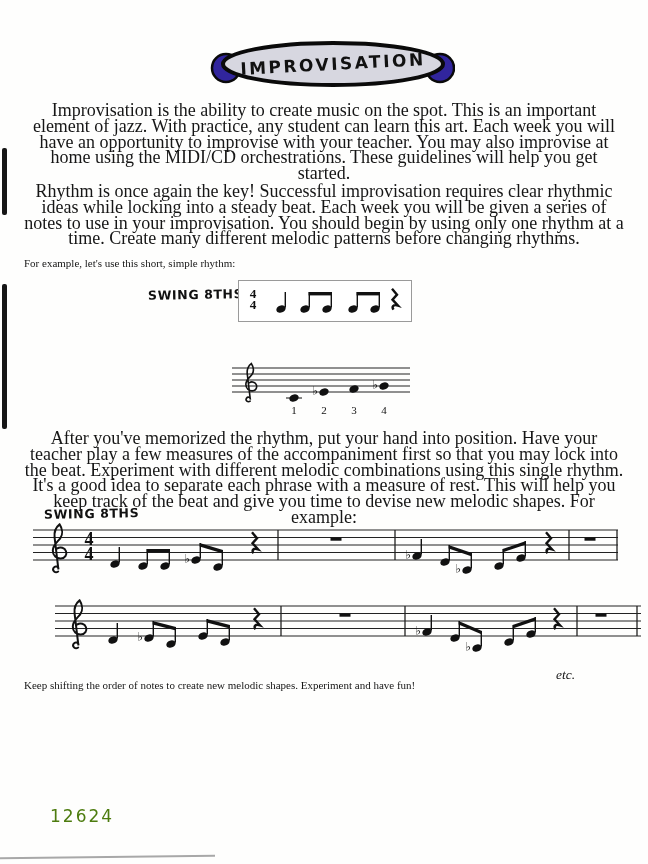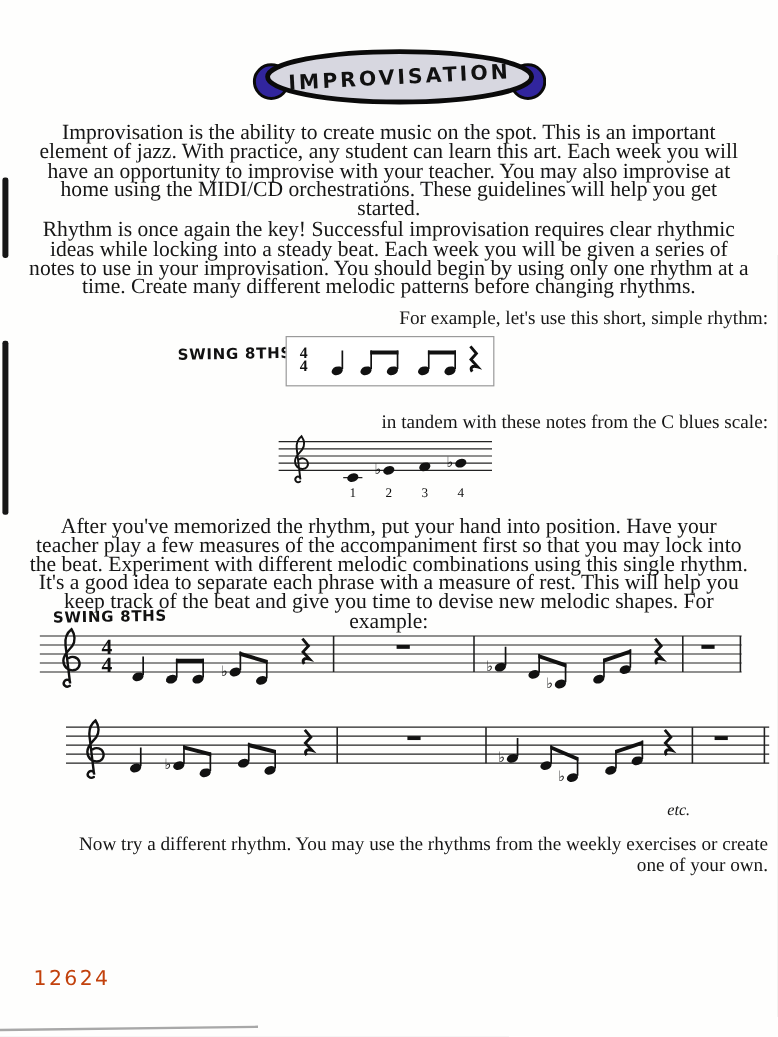--- a/index.html
+++ b/index.html
@@ -1,27 +1,27 @@
 <!DOCTYPE html>
 <html><head>
 <meta charset="utf-8">
 <style>
   html,body{margin:0;padding:0;background:#e8e8e8;}
   #page{position:relative;width:648px;height:864px;background:#fefefd;overflow:hidden;
         font-family:"Liberation Serif",serif;color:#161616;}
   .para{position:absolute;left:24px;width:600px;text-align:center;
         font-size:18px;line-height:15.8px;}
-  .caption{position:absolute;left:40px;width:600px;text-align:right;font-size:16px;}
+  .caption{position:absolute;left:24px;width:600px;text-align:left;font-size:11px;}
   .hand{font-family:"DejaVu Sans",sans-serif;font-weight:700;font-size:12.5px;
         letter-spacing:0.6px;color:#111;transform:rotate(-1deg);}
   .rhythm-box{position:absolute;left:238px;top:280px;width:172px;height:40px;
         border:1px solid #9a9a9a;background:#fff;}
   .etc{position:absolute;left:556px;top:667px;font-style:italic;font-size:13.5px;}
-  .plate{position:absolute;left:28px;top:806px;font-family:"DejaVu Sans",sans-serif;
-        font-size:17px;letter-spacing:2px;color:#c2410c;}
+  .plate{position:absolute;left:50px;top:806px;font-family:"DejaVu Sans",sans-serif;
+        font-size:17px;letter-spacing:2px;color:#4d7c0f;}
   .edge-bar{position:absolute;left:2px;width:5px;background:#161616;border-radius:2px;}
   .scan-line{position:absolute;left:0;top:856px;width:215px;height:1.5px;background:#a8a8a8;
         transform:rotate(-0.7deg);}
   svg{display:block;}
   svg text{font-family:"Liberation Serif",serif;}
 </style>
 </head>
 <body>
 
 <div id="page">
@@ -65,21 +65,20 @@
           <line x1="118.3" y1="26.5" x2="118.3" y2="11" stroke="#111" stroke-width="1.4"></line>
           <line x1="140.3" y1="26.5" x2="140.3" y2="11" stroke="#111" stroke-width="1.4"></line>
           <polygon points="117.6,11 141,11 141,14.4 117.6,14.4" fill="#111"></polygon>
         </g>
         <g>
           <path d="M1,0 L6,6 L1.5,11 L7,17 C2,15.5 0.5,18 2.5,21" fill="none" stroke="#111" stroke-width="2.4" transform="translate(152,7.65)"></path>
         </g>
       </svg>
   </div>
 
-  <div class="caption" style="top:344px;">in tandem with these notes from the C blues scale:</div>
 
   <svg id="svg-scale" width="178" height="62" style="position:absolute;left:232px;top:360px;">
       <line x1="0" y1="8" x2="178" y2="8" stroke="#222" stroke-width="1"></line>
       <line x1="0" y1="14" x2="178" y2="14" stroke="#222" stroke-width="1"></line>
       <line x1="0" y1="20" x2="178" y2="20" stroke="#222" stroke-width="1"></line>
       <line x1="0" y1="26" x2="178" y2="26" stroke="#222" stroke-width="1"></line>
       <line x1="0" y1="32" x2="178" y2="32" stroke="#222" stroke-width="1"></line>
       <g>
         <path d="M5.2,41.5 C2.2,43.5 -1.2,40.6 0.6,37.8 C2.2,35.4 5.8,36.4 5.4,39.4 L1.6,7.6 C1,2.4 3,-2.8 6.6,-5.6 C9.6,-1.2 10,4.4 7.2,8.4 C4.4,12.2 -0.2,15 -0.2,20.4 C-0.2,25.6 3.6,28.8 7.8,28.6 C12,28.4 14.2,24.8 13,21.2 C11.8,17.6 7.2,16.4 4.4,18.4" fill="none" stroke="#111" stroke-width="2" stroke-linecap="round" transform="translate(14,8) scale(0.8)"></path>
       </g>
@@ -252,16 +251,16 @@
       </g>
       <g>
         <rect x="540.5" y="17.5" width="11" height="3.2" fill="#111"></rect>
       </g>
       <g>
         <line x1="582" y1="10" x2="582" y2="40" stroke="#222" stroke-width="1.3"></line>
       </g>
     </svg>
   <div class="etc">etc.</div>
 
-  <div class="caption" style="top:695px;">Now try a different rhythm.  You may use the rhythms from the weekly exercises or create one of your own.</div>
+  <div class="caption" style="top:679px;">Keep shifting the order of notes to create new melodic shapes.  Experiment and have fun!</div>
 
   <div class="plate">12624</div>
 </div>
 
 </body></html>

